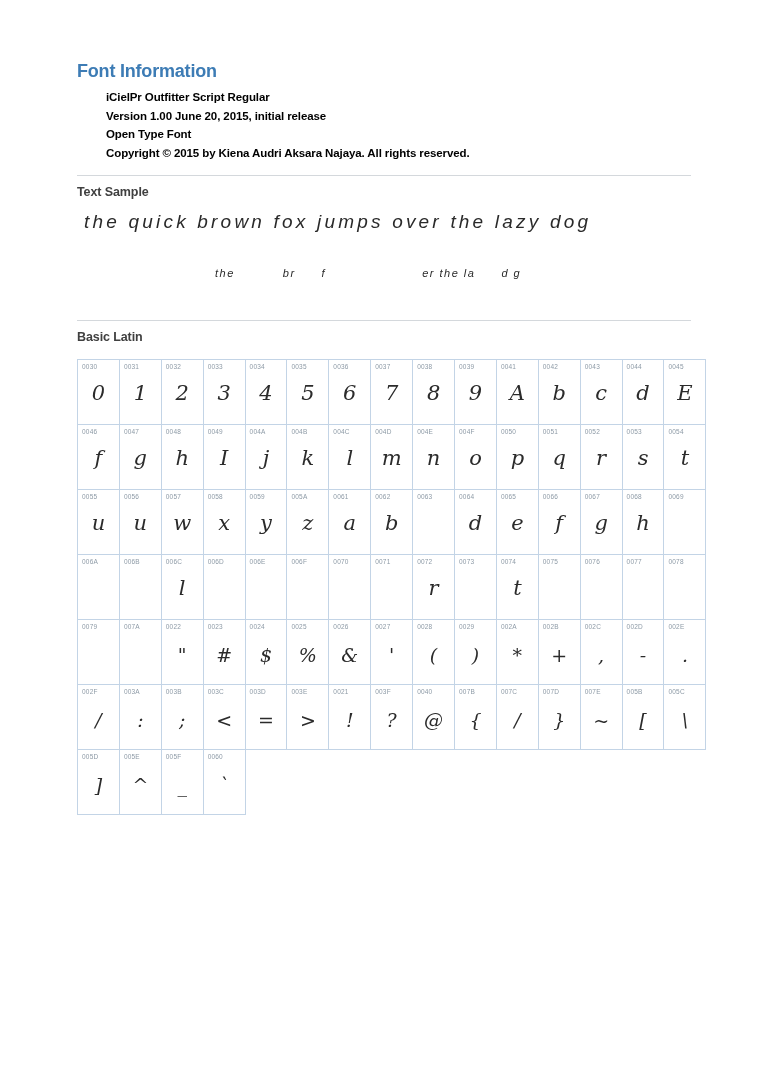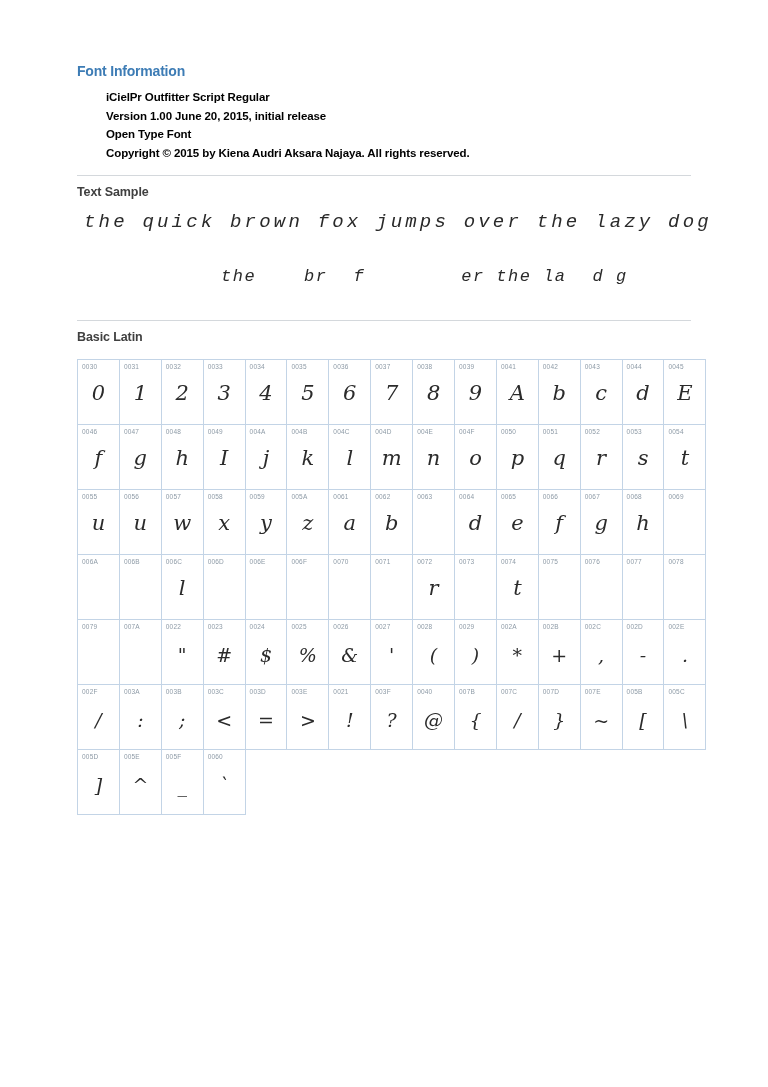--- a/index.html
+++ b/index.html
@@ -27,21 +27,21 @@
 
   .content {
     position: absolute;
     left: 77px;
     top: 58px;
     width: 614px;
   }
 
   
   .doc-title {
-    font-size: 14px;
+    font-size: 18px;
     font-weight: bold;
     color: #3d7cb5;
     letter-spacing: -0.2px;
     line-height: 26px;
     margin: 0 0 4px 0;
   }
   .info-line {
     font-size: 11.5px;
     font-weight: bold;
     color: #000000;
@@ -66,38 +66,38 @@
     margin-top: 9px;
     margin-bottom: 0;
   }
 
   
   .sample-block {
     position: relative;
     height: 108px;
   }
   .script {
-    font-family: Liberation Mono, monospace;
+    font-family: Liberation Sans, sans-serif;
     font-style: italic;
     color: #2a2a2a;
   }
   .sample-line-1 {
     position: absolute;
     left: 7px;
     top: 12px;
     font-size: 19px;
     letter-spacing: 3.2px;
     white-space: nowrap;
     font-weight: 300;
   }
   .sample-line-2 {
     position: absolute;
-    left: 144px;
+    left: 138px;
     top: 68px;
-    font-size: 17px;
+    font-size: 11px;
     letter-spacing: 1.5px;
     white-space: nowrap;
   }
   .sample-line-2 .gap {
     display: inline-block;
     width: 26px;
   }
   .sample-line-2 .gap-lg {
     display: inline-block;
     width: 48px;

